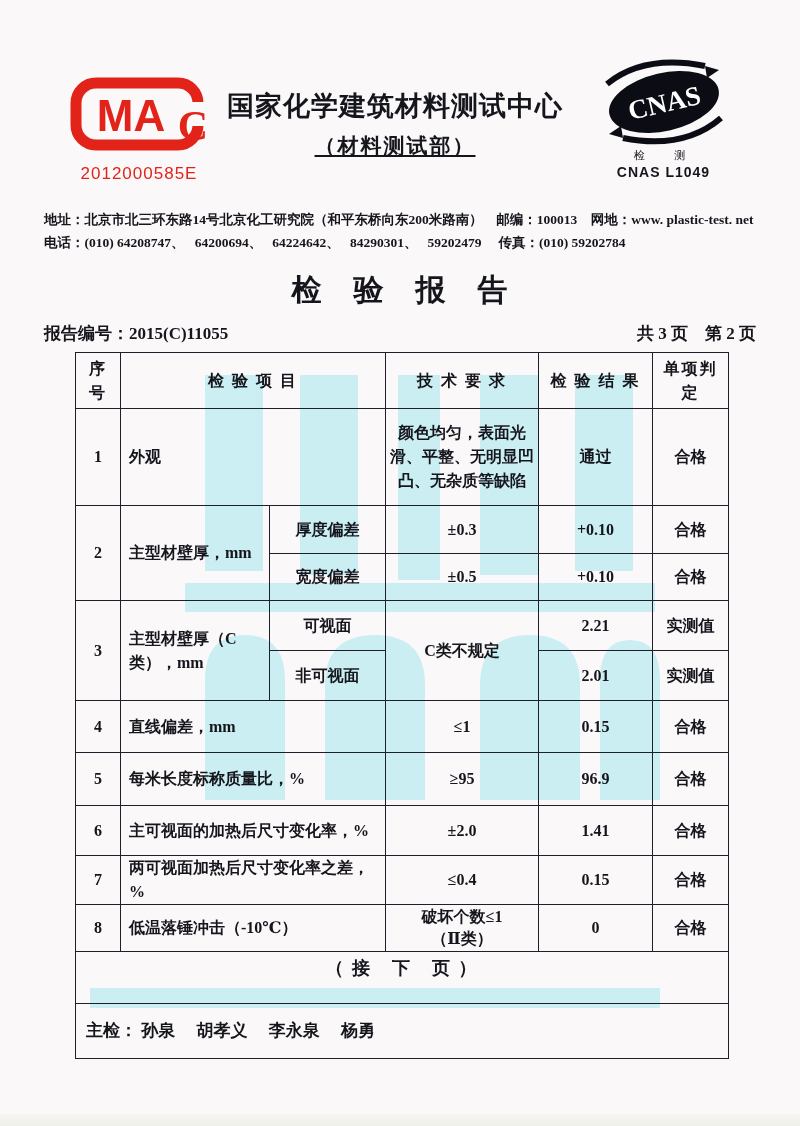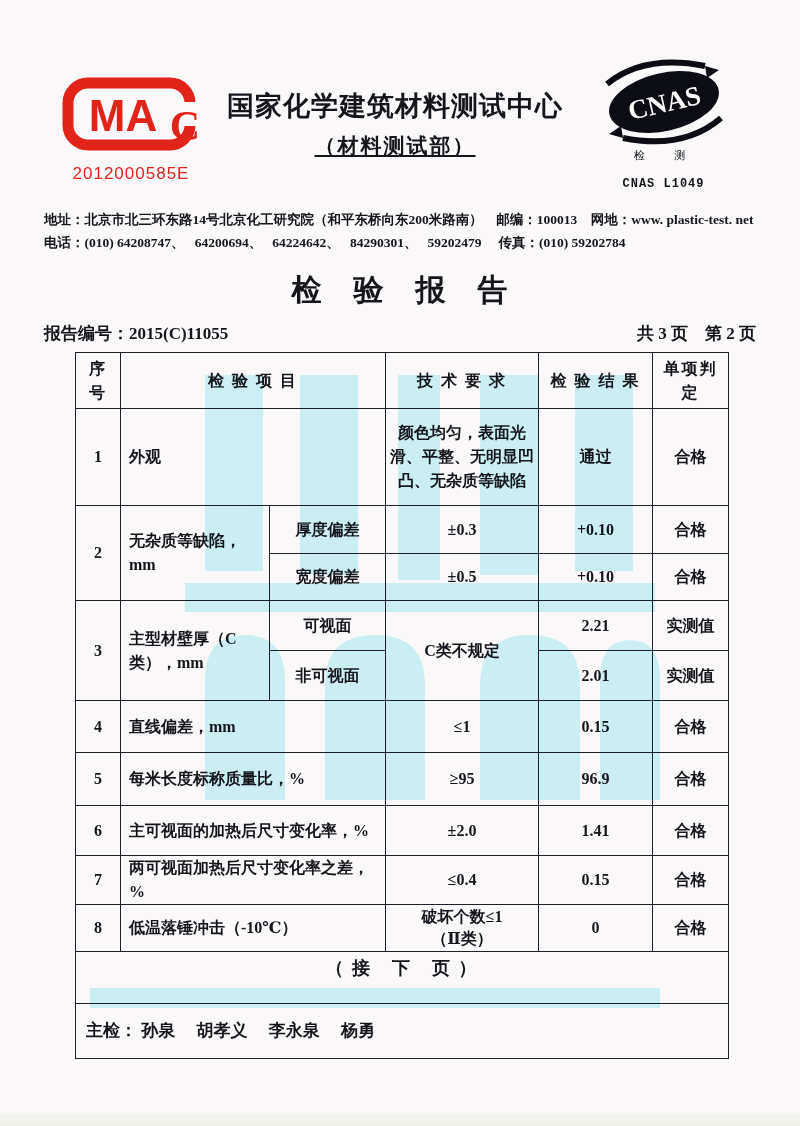--- a/index.html
+++ b/index.html
@@ -5,30 +5,30 @@
   html,body{margin:0;padding:0;}
   .page{
     position:relative;
     width:800px;height:1126px;
     background:#fbf8f9;
     font-family:"Liberation Serif","DejaVu Serif",serif;
     color:#15151c;
     overflow:hidden;
   }
   
-  .cma-block{position:absolute;left:56px;top:70px;width:150px;text-align:center;}
+  .cma-block{position:absolute;left:64px;top:70px;width:150px;text-align:center;}
   .cma-no{color:#e2231a;font-weight:400;font-size:17px;letter-spacing:1px;
           font-family:"Liberation Sans","DejaVu Sans",sans-serif;margin-top:2px;white-space:pre;}
   .org-block{position:absolute;left:190px;top:88px;width:410px;text-align:center;}
   .org-name{font-size:27px;font-weight:700;letter-spacing:1px;white-space:nowrap;}
   .org-dept{font-size:21px;font-weight:700;margin-top:8px;letter-spacing:2px;text-decoration:underline;}
   .cnas-block{position:absolute;left:586px;top:58px;width:155px;text-align:center;}
   .cnas-jiance{font-size:11px;font-weight:400;letter-spacing:8px;margin-top:-2px;white-space:pre;}
-  .cnas-cert{font-size:12px;font-weight:700;font-family:Liberation Mono, monospace;
-             letter-spacing:1px;margin-top:14px;white-space:pre;}
+  .cnas-cert{font-size:14px;font-weight:700;font-family:Liberation Sans, sans-serif;
+             letter-spacing:1px;margin-top:1px;white-space:pre;}
   
   .contact{position:absolute;left:44px;top:208px;width:716px;font-size:13.5px;font-weight:700;line-height:23px;}
   .contact-line{white-space:pre;}
   
   .report-title{position:absolute;left:0;top:270px;width:100%;text-align:center;
                 font-size:30px;font-weight:700;letter-spacing:1px;white-space:pre;}
   .report-meta{position:absolute;left:44px;top:322px;width:712px;display:flex;
                justify-content:space-between;font-size:17px;font-weight:700;}
   .report-meta span{white-space:pre;}
   
@@ -139,21 +139,21 @@
       </tr>
       <tr class="h97">
         <td class="num">1</td>
         <td class="item" colspan="2">外观</td>
         <td>颜色均匀，表面光滑、平整、无明显凹凸、无杂质等缺陷</td>
         <td>通过</td>
         <td>合格</td>
       </tr>
       <tr class="h48">
         <td class="num" rowspan="2">2</td>
-        <td class="item" rowspan="2">无杂质等缺陷，mm</td>
+        <td class="item" rowspan="2">主型材壁厚，mm</td>
         <td>厚度偏差</td>
         <td class="num">±0.3</td>
         <td class="num">+0.10</td>
         <td>合格</td>
       </tr>
       <tr class="h47">
         <td>宽度偏差</td>
         <td class="num">±0.5</td>
         <td class="num">+0.10</td>
         <td>合格</td>

